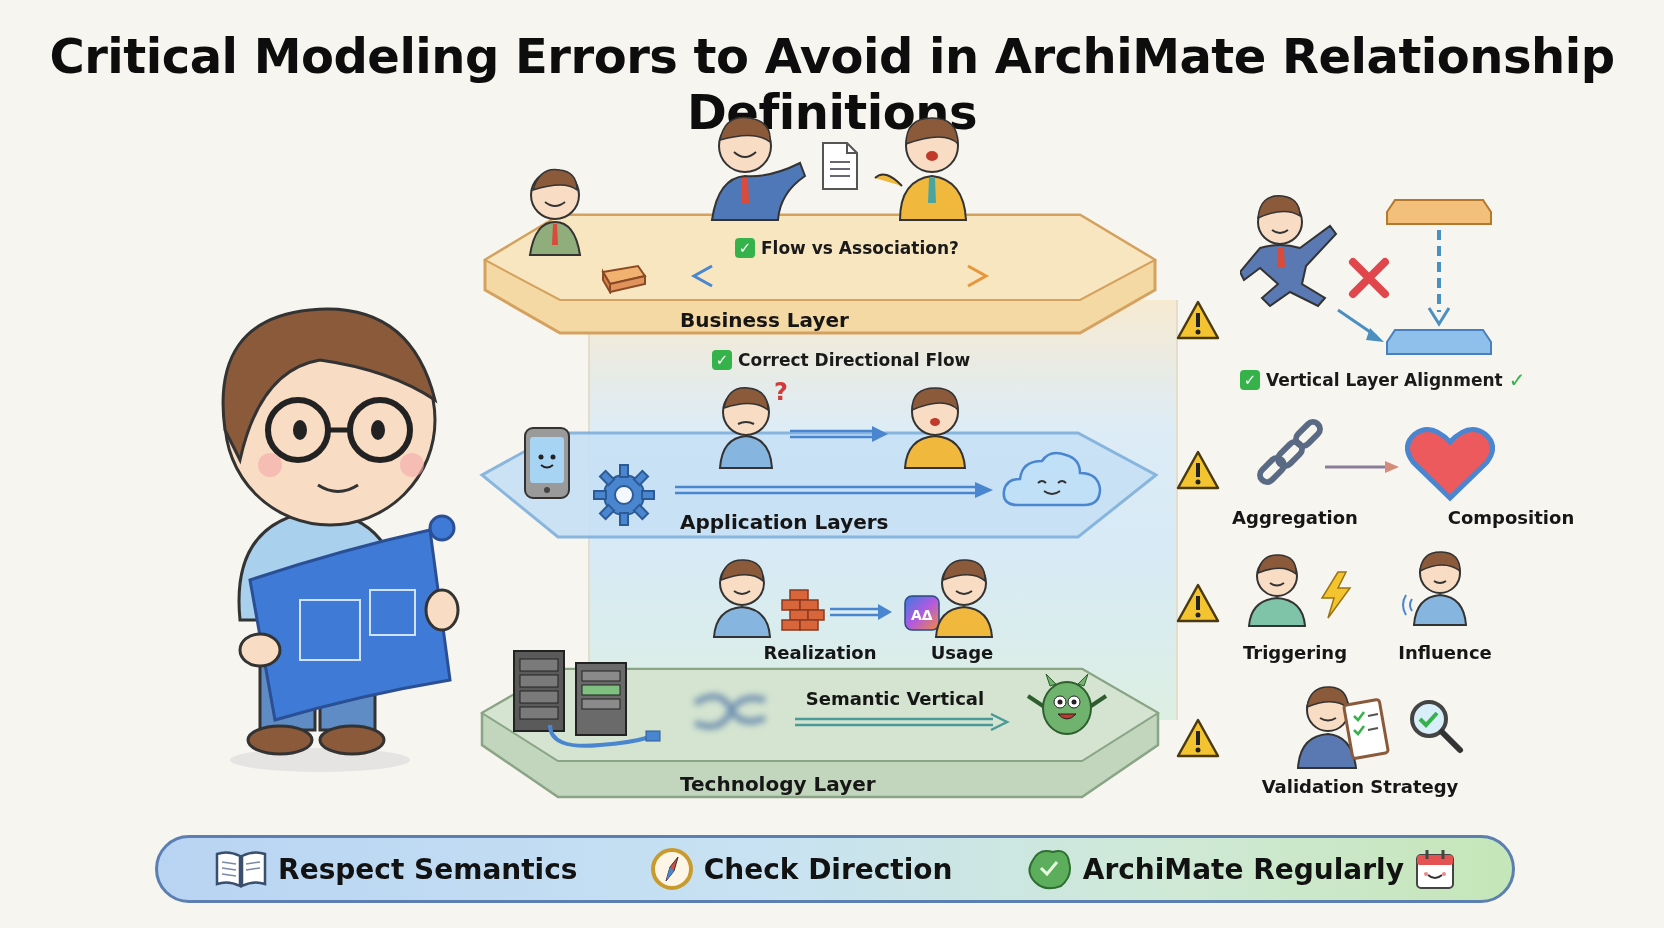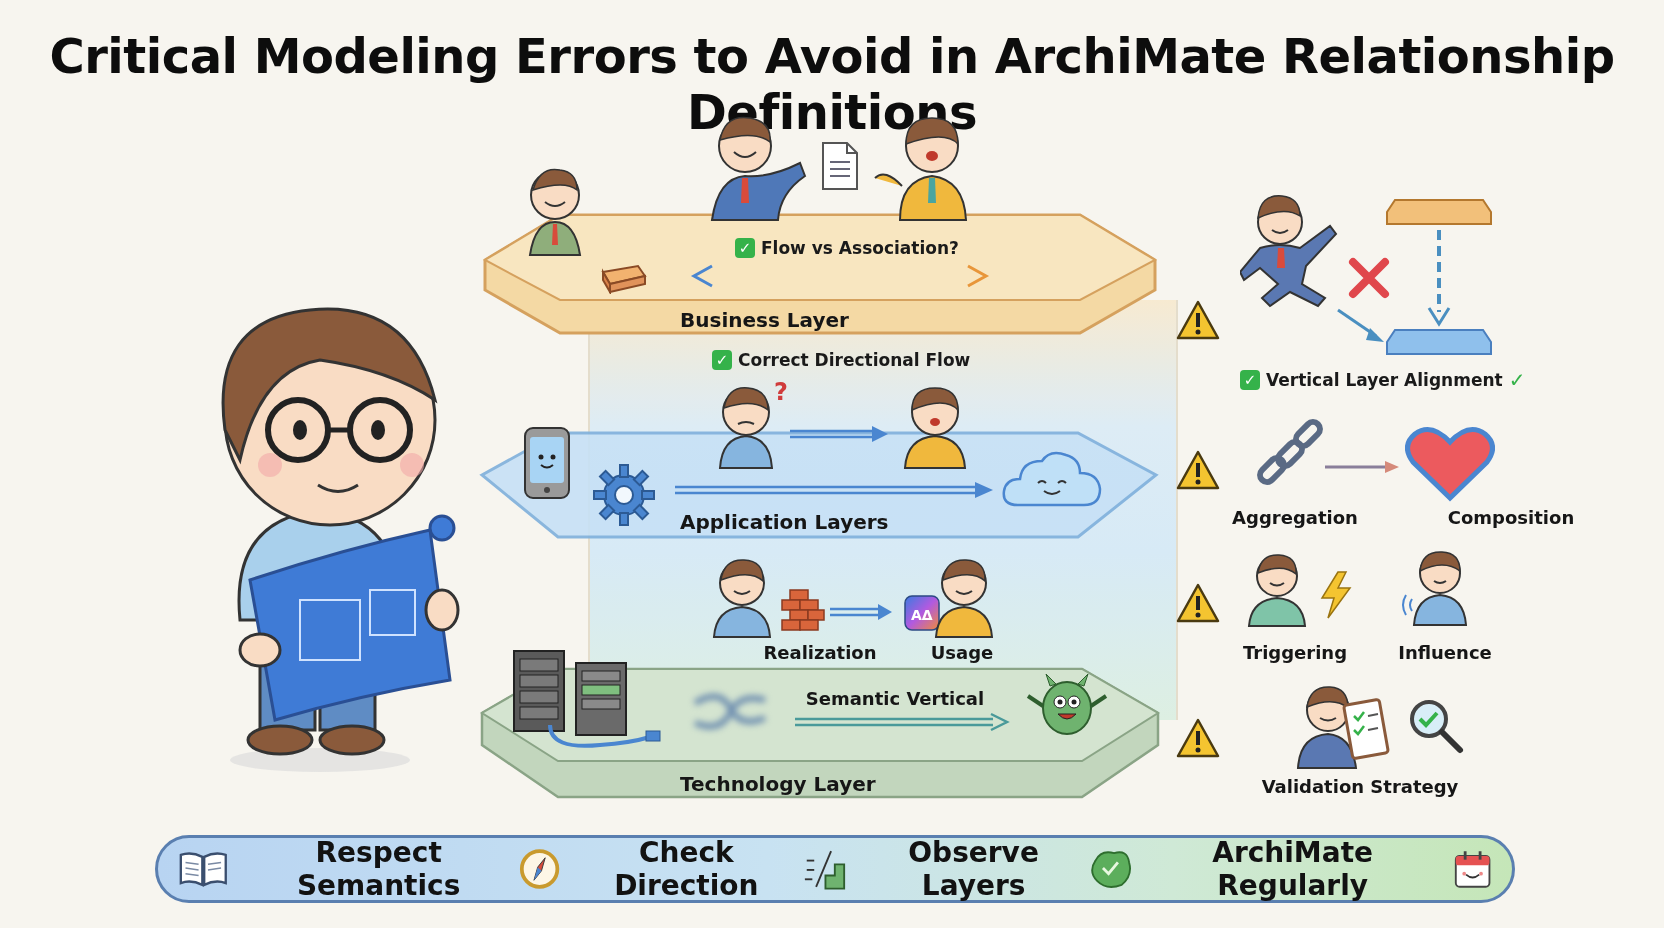--- a/index.html
+++ b/index.html
@@ -37,21 +37,21 @@
   }
   .small-label { position: absolute; font-size: 18px; font-weight: bold; color: #161616; text-align: center; white-space: nowrap; }
   .warn { position: absolute; width: 44px; height: 40px; }
   .banner {
     position: absolute; left: 155px; top: 835px; width: 1360px; height: 68px;
     border-radius: 34px; border: 3px solid #5a7fb0;
     background: linear-gradient(90deg, #b8d4f2 0%, #c8e2f2 45%, #cfe9d6 75%, #c5e6b8 100%);
     display: flex; align-items: center; justify-content: space-around; padding: 0 20px;
   }
   .banner-item { display: flex; align-items: center; gap: 10px; }
-  .banner-text { font-size: 28px; font-weight: bold; color: #121212; text-align: center; }
+  .banner-text { font-size: 28px; font-weight: bold; color: #121212; }
   .char { position: absolute; }
 </style>
 </head>
 <body>
 
 <div class="title">Critical Modeling Errors to Avoid in ArchiMate Relationship Definitions</div>
 
 <div class="pillar"></div>
 
 <div class="slab" style="left:480px; top:205px; width:680px; height:140px;">
@@ -487,30 +487,20 @@
   </div>
   <div class="banner-item">
     <svg width="44" height="44" viewBox="0 0 44 44">
         <circle cx="22" cy="22" r="19" fill="#fdf6e6" stroke="#c99a2e" stroke-width="4"></circle>
         <polygon points="28,10 24,24 16,34 20,20" fill="#d94b3b" stroke="#333" stroke-width="1"></polygon>
         <polygon points="20,20 24,24 16,34" fill="#4a86d0"></polygon>
       </svg>
     <span class="banner-text">Check Direction</span>
   </div>
   <div class="banner-item">
-    <svg width="50" height="46" viewBox="0 0 50 46">
-        <path d="M24 44 L24 30 L34 30 L34 18 L44 18 L44 44Z" fill="#6fb36f" stroke="#2e5e2e" stroke-width="2"></path>
-        <path d="M30 4 L14 42" stroke="#333" stroke-width="2"></path>
-        <line x1="4" y1="14" x2="12" y2="14" stroke="#333" stroke-width="2"></line>
-        <line x1="4" y1="24" x2="12" y2="24" stroke="#333" stroke-width="2"></line>
-        <line x1="2" y1="34" x2="10" y2="34" stroke="#333" stroke-width="2"></line>
-      </svg>
-    <span class="banner-text">Observe Layers</span>
-  </div>
-  <div class="banner-item">
     <svg width="48" height="46" viewBox="0 0 48 46">
         <path d="M8 14 Q14 2 28 6 Q42 2 44 16 Q48 30 36 40 Q20 46 10 36 Q0 26 8 14Z" fill="#5cae5c" stroke="#2e6e2e" stroke-width="2"></path>
         <path d="M16 22 l6 6 l10 -12" stroke="#e8f8e0" stroke-width="3" fill="none"></path>
       </svg>
     <span class="banner-text">ArchiMate Regularly</span>
     <svg width="42" height="44" viewBox="0 0 42 44">
         <rect x="3" y="8" width="36" height="33" rx="4" fill="#fff" stroke="#444" stroke-width="2"></rect>
         <rect x="3" y="8" width="36" height="10" rx="3" fill="#e55252"></rect>
         <line x1="13" y1="3" x2="13" y2="12" stroke="#444" stroke-width="3"></line>
         <line x1="29" y1="3" x2="29" y2="12" stroke="#444" stroke-width="3"></line>

